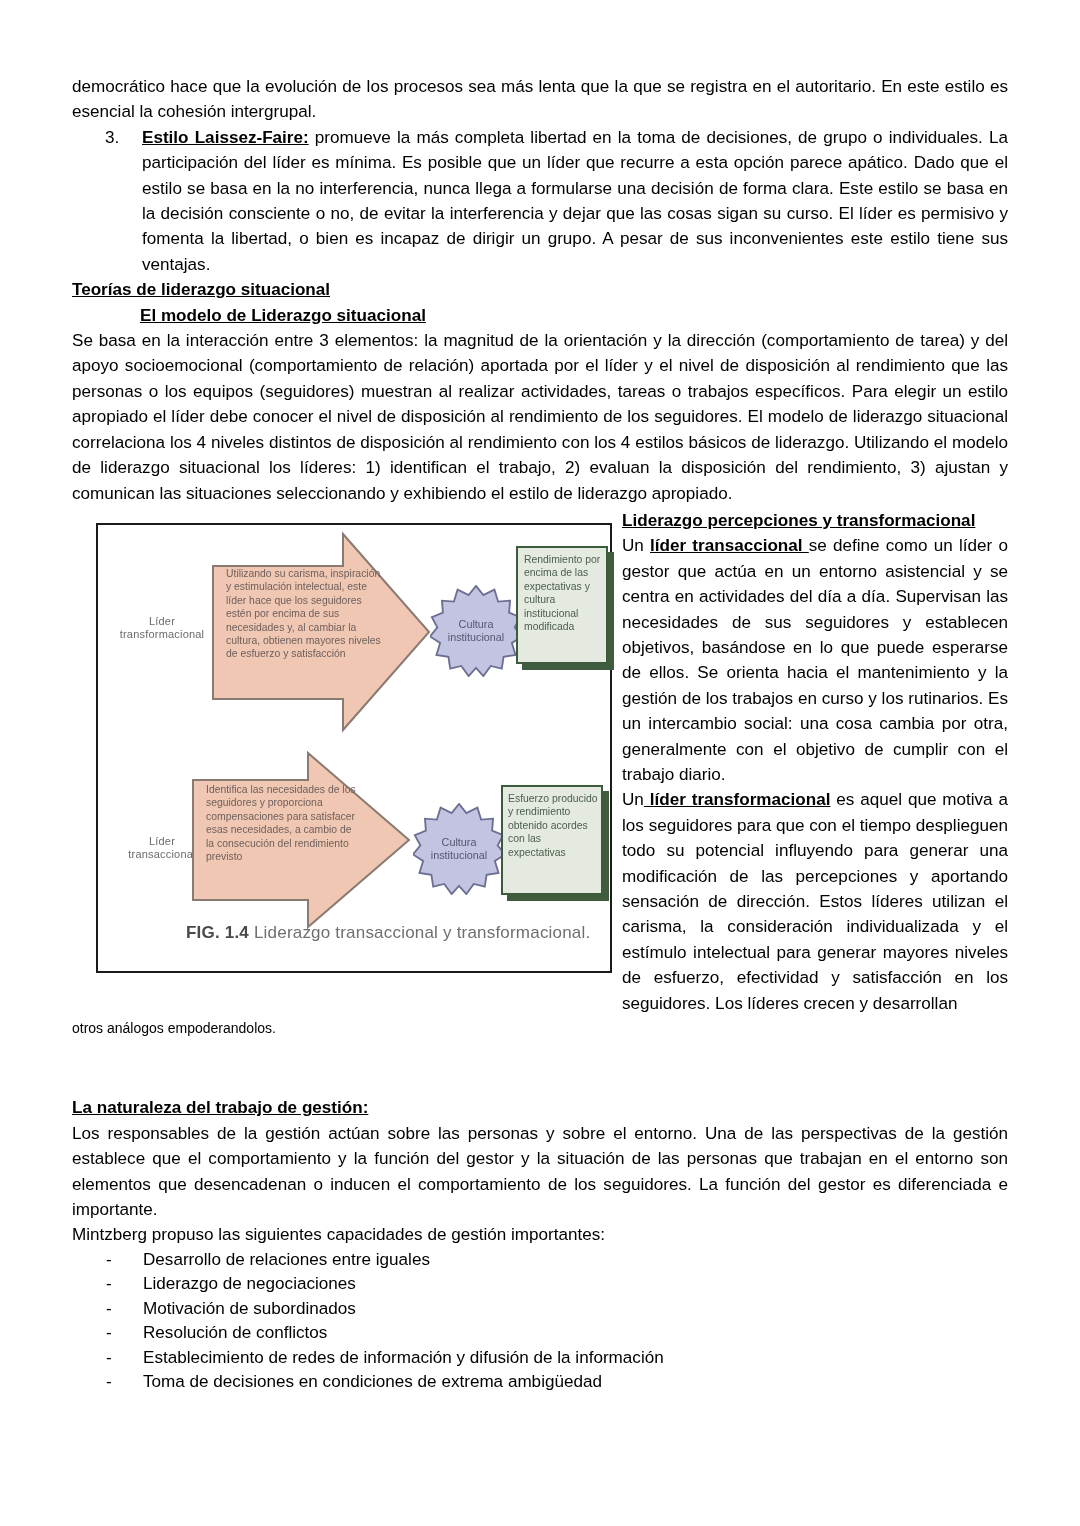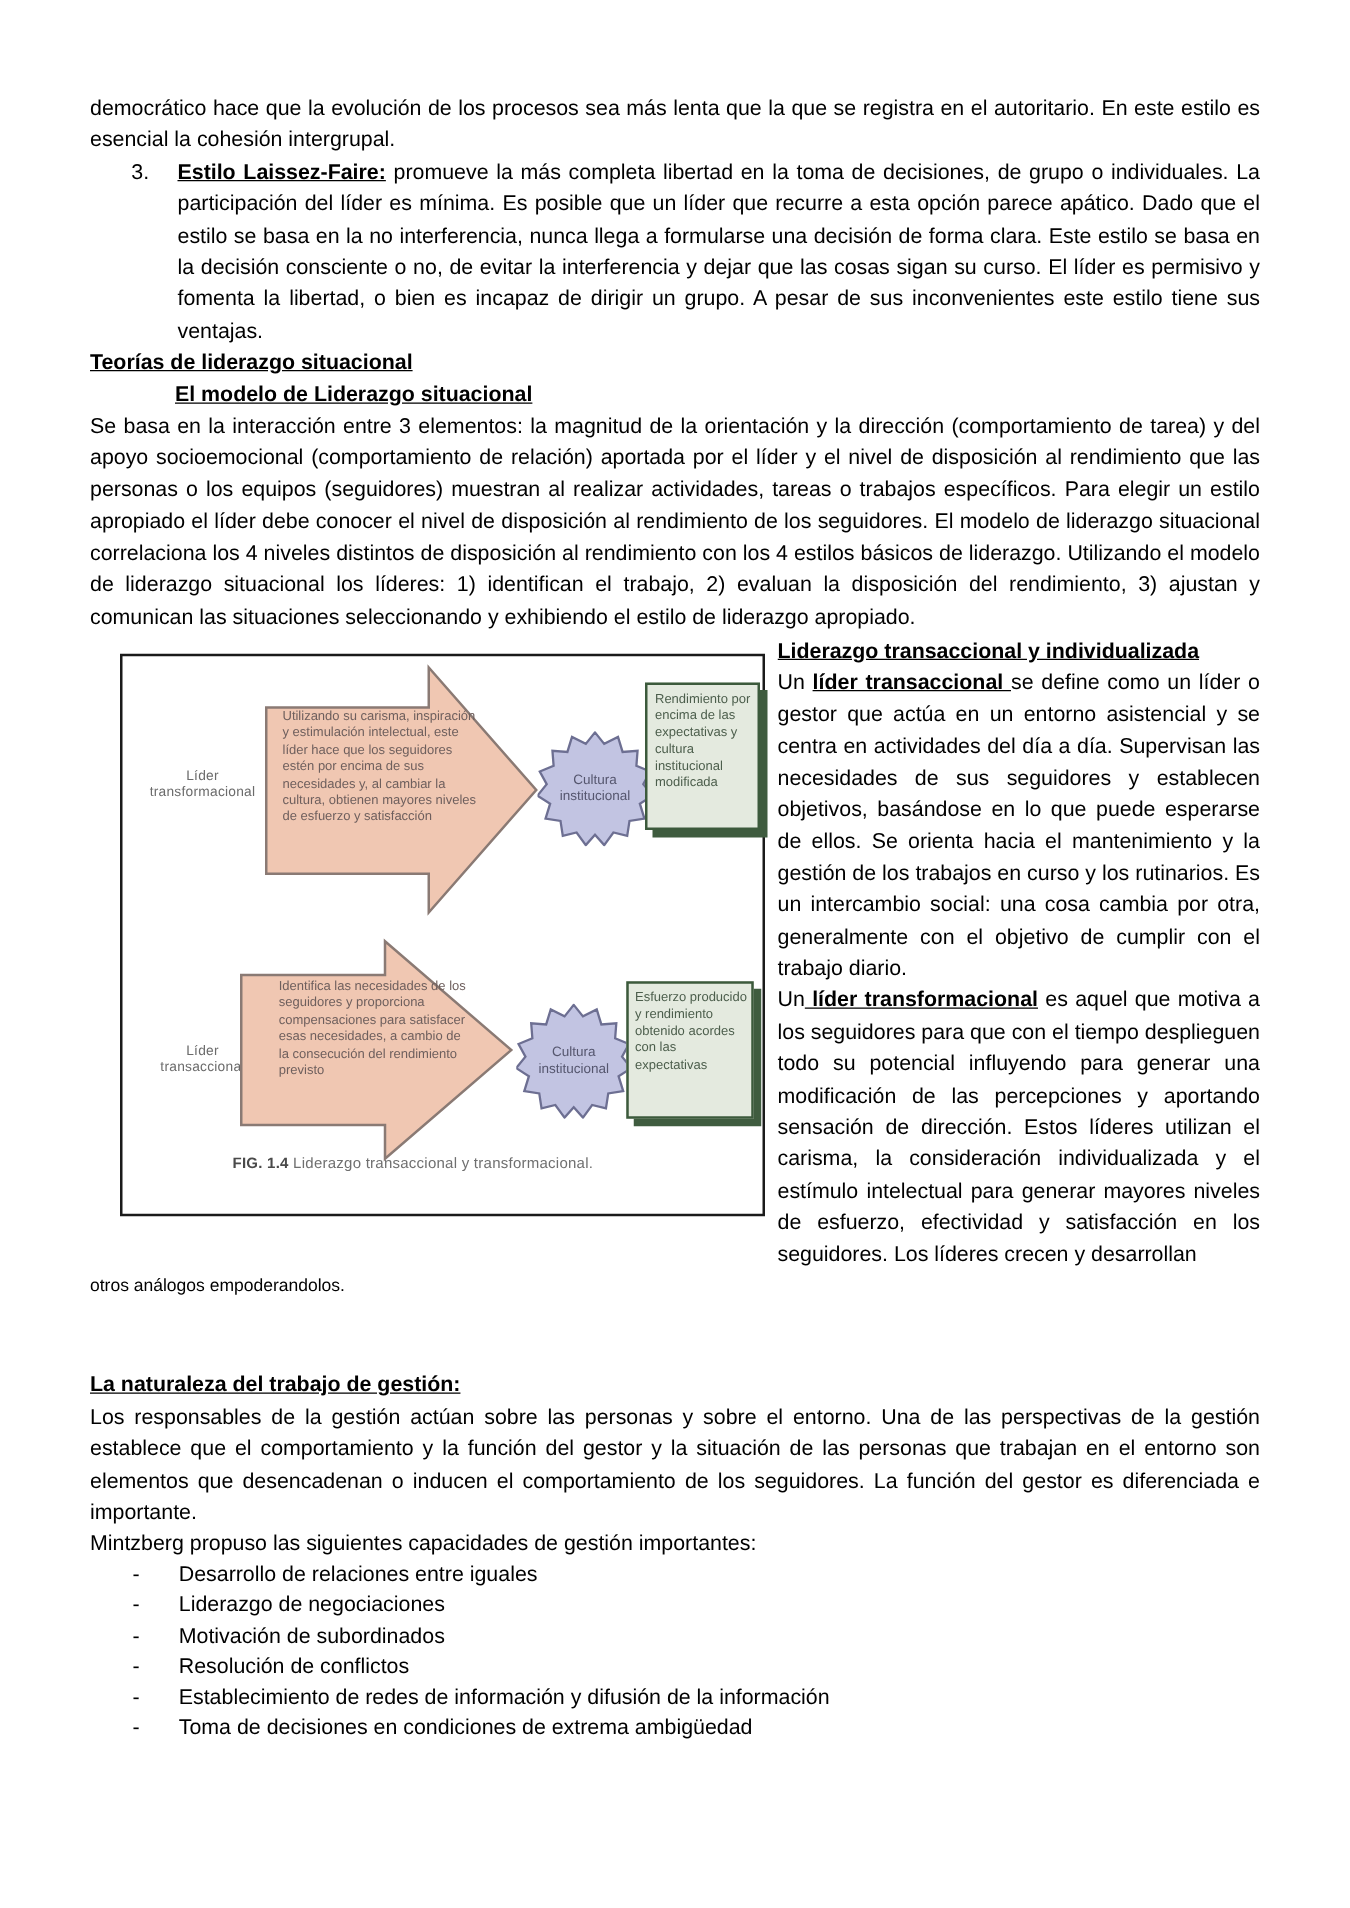--- a/index.html
+++ b/index.html
@@ -128,21 +128,21 @@
   }
   .greenbox-text {
     position: absolute;
     color: #4c5e4c;
     font-size: 10.4px;
     line-height: 13.4px;
   }
 
   .fig-caption {
     position: absolute;
-    font-size: 12px;
+    font-size: 17px;
     color: #6f6f6f;
     letter-spacing: .2px;
     white-space: nowrap;
   }
   .fig-caption .fignum { font-weight: bold; color: #4a4a4a; }
 
   
   .after-float {
     clear: both;
     font-size: 14px;
@@ -238,21 +238,21 @@
           <div class="greenbox-text" style="left:426px; top:28px; width:78px;">Rendimiento por encima de las expectativas y cultura institucional modificada</div>
 
           <div class="leader-label" style="left:18px; top:310px; width:92px;">
             <div>Líder</div>
             <div>transaccional</div>
           </div>
 
           <svg style="position:absolute; left:92px; top:225px;" width="222" height="180" viewBox="0 0 222 180">
             <polygon points="3,30 118,30 118,3 219,90 118,177 118,150 3,150" fill="#f0c7b2" stroke="#8a7a74" stroke-width="2"></polygon>
           </svg>
-          <div class="arrow-text" style="left:108px; top:258px; width:150px;margin-left:17px;">Identifica las necesidades de los seguidores y proporciona compensaciones para satisfacer esas necesidades, a cambio de la consecución del rendimiento previsto</div>
+          <div class="arrow-text" style="left:108px; top:258px; width:150px;">Identifica las necesidades de los seguidores y proporciona compensaciones para satisfacer esas necesidades, a cambio de la consecución del rendimiento previsto</div>
 
           <svg style="position:absolute; left:315px; top:278px;" width="92" height="92" viewBox="0 0 100 100">
             <polygon points="50,1 58,11 70,5 74,18 87,17 86,30 98,35 92,46 100,56 89,63 93,76 80,78 78,91 66,88 58,99 50,90 42,99 34,88 22,91 20,78 7,76 11,63 0,56 8,46 2,35 14,30 13,17 26,18 30,5 42,11" fill="#c2c4e2" stroke="#6d6f92" stroke-width="2"></polygon>
           </svg>
           <div class="star-label" style="left:315px; top:311px; width:92px;">
             <div>Cultura</div>
             <div>institucional</div>
           </div>
 
           <svg style="position:absolute; left:405px; top:316px;" width="40" height="16">
@@ -266,21 +266,21 @@
 
           <div class="fig-caption" style="left:88px; top:398px;">
             <span class="fignum">FIG. 1.4</span><span> Liderazgo transaccional y transformacional.</span>
           </div>
 
         </div>
       </div>
 
       <div class="right-col">
         <div>
-          <span class="heading-1">Liderazgo transaccional y individualizada</span>
+          <span class="heading-1">Liderazgo percepciones y transformacional</span>
         </div>
         <p><span>Un </span><span class="u b">líder transaccional </span><span>se define como un líder o gestor que actúa en un entorno asistencial y se centra en actividades del día a día. Supervisan las necesidades de sus seguidores y establecen objetivos, basándose en lo que puede esperarse de ellos. Se orienta hacia el mantenimiento y la gestión de los trabajos en curso y los rutinarios. Es un intercambio social: una cosa cambia por otra, generalmente con el objetivo de cumplir con el trabajo diario.</span></p>
         <p><span> Un</span><span class="u b"> líder transformacional</span><span> es aquel que motiva a los seguidores para que con el tiempo desplieguen todo su potencial influyendo para generar una modificación de las percepciones y aportando sensación de dirección. Estos líderes utilizan el carisma, la consideración individualizada y el estímulo intelectual para generar mayores niveles de esfuerzo, efectividad y satisfacción  en los seguidores. Los líderes crecen y desarrollan</span></p>
       </div>
 
     </div>
 
     <div class="after-float">
       <p>otros análogos empoderandolos.</p>
     </div>

